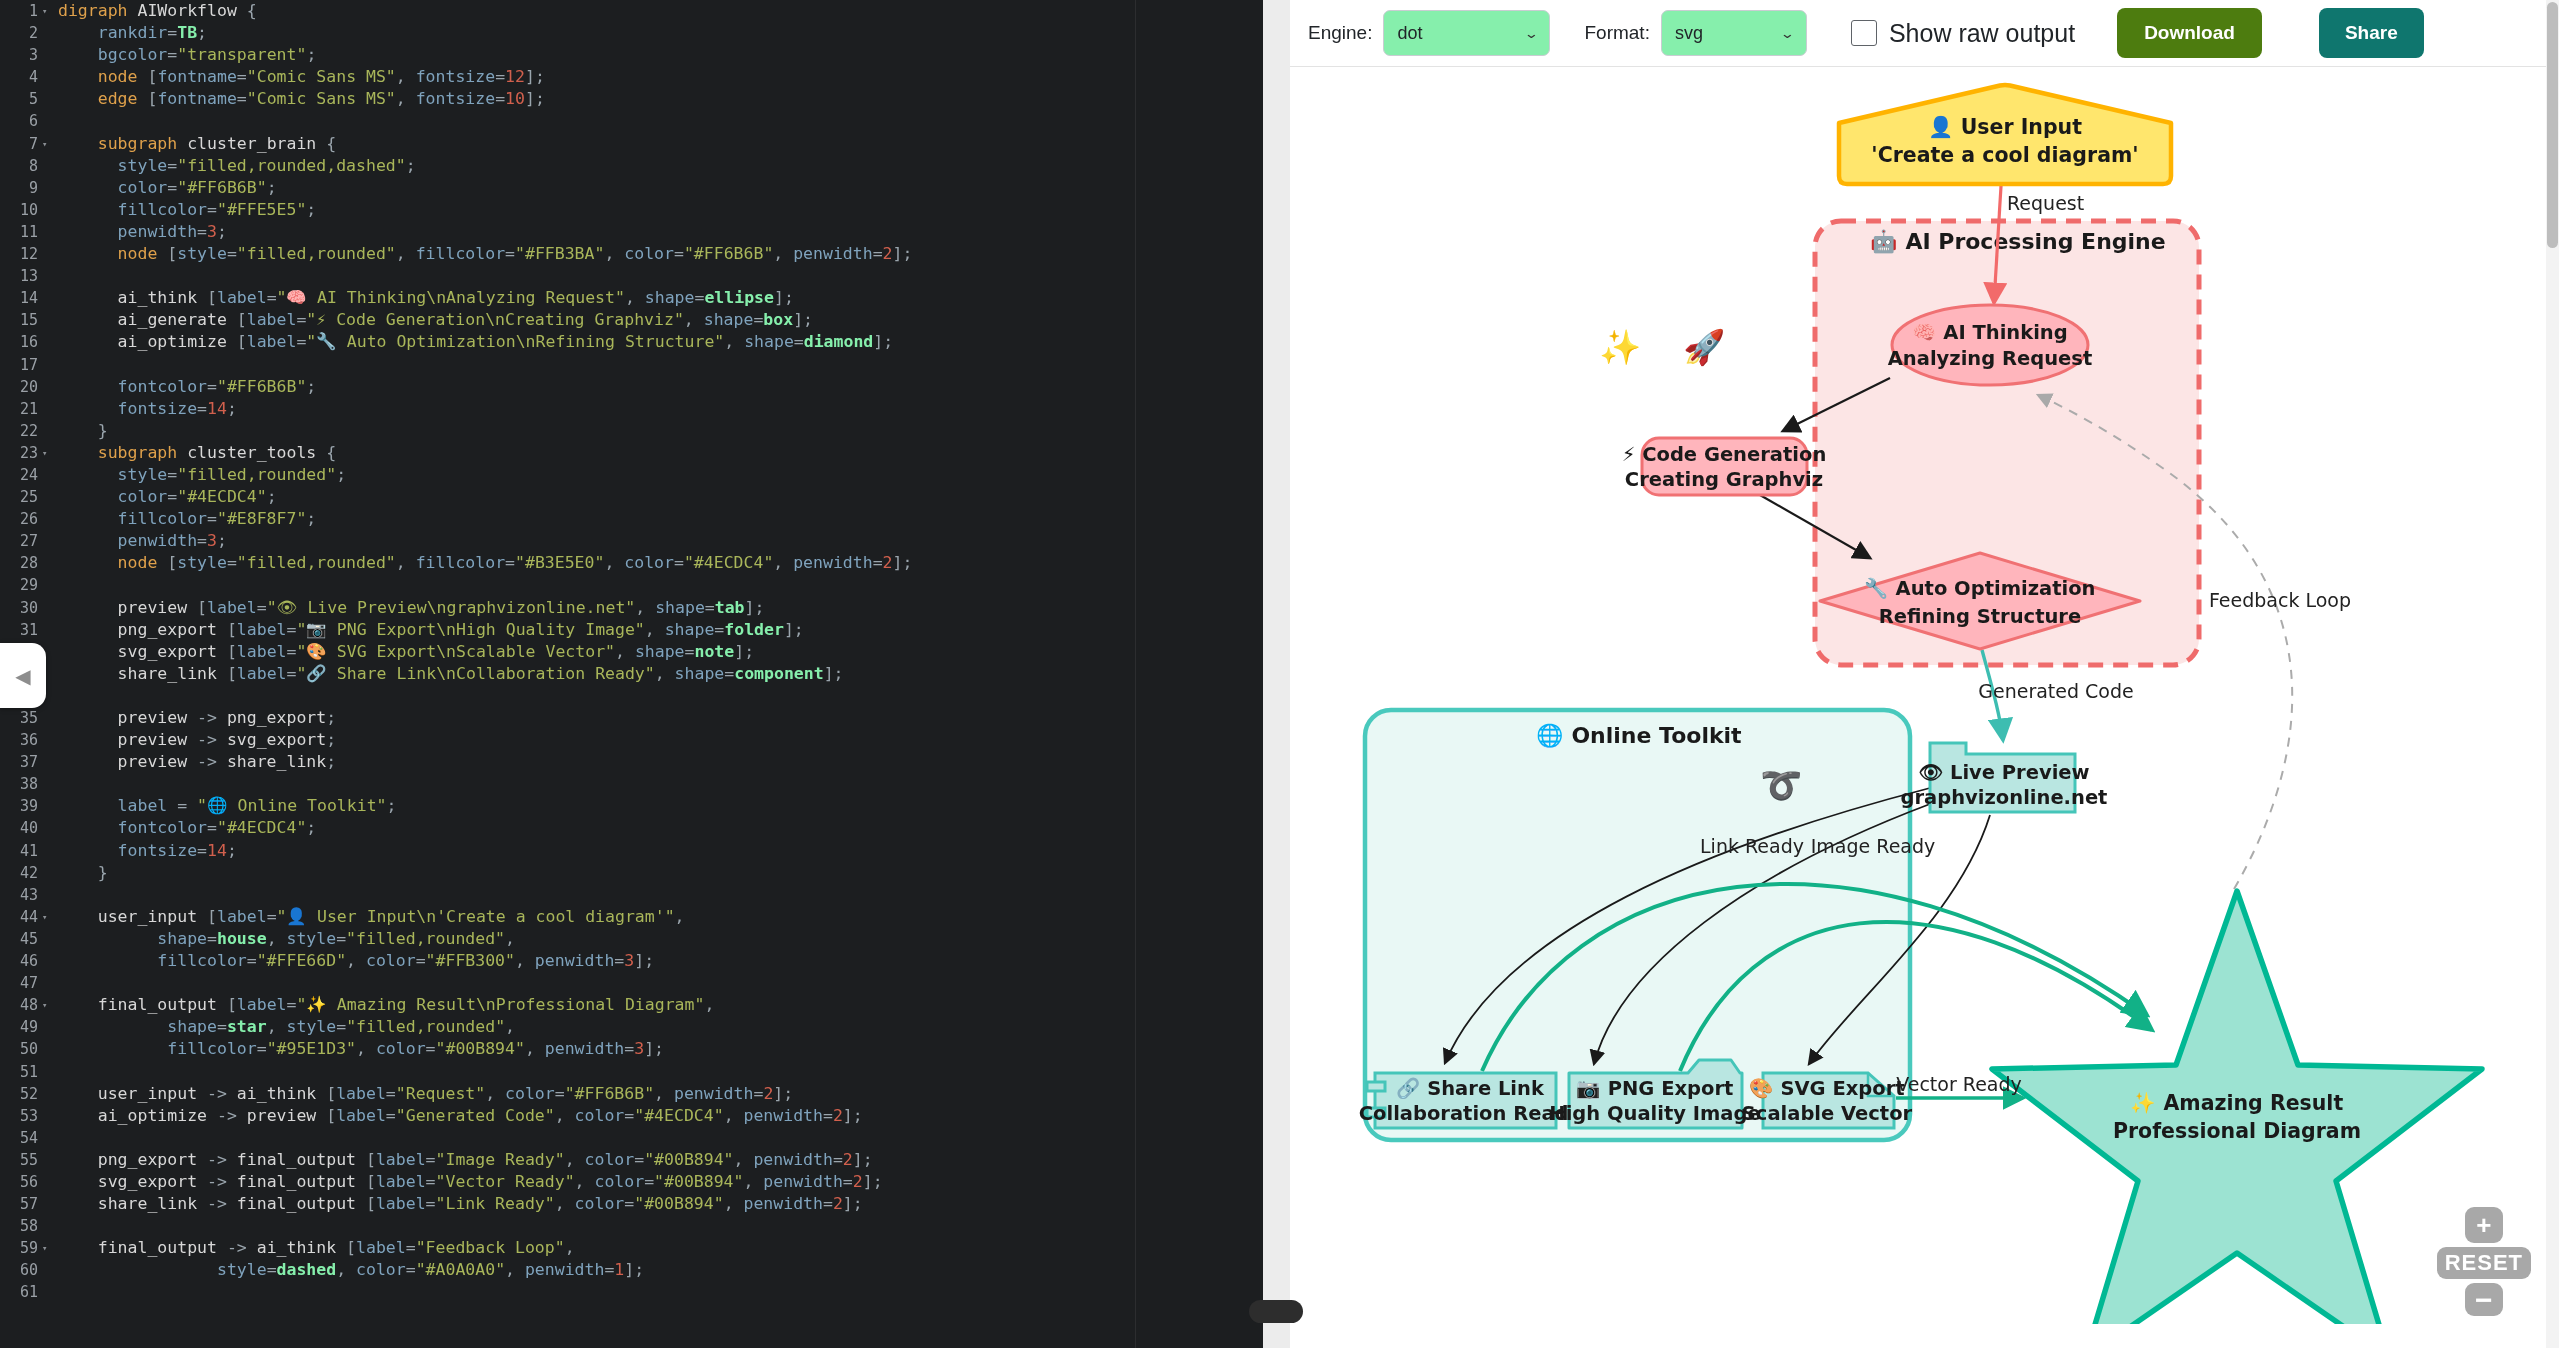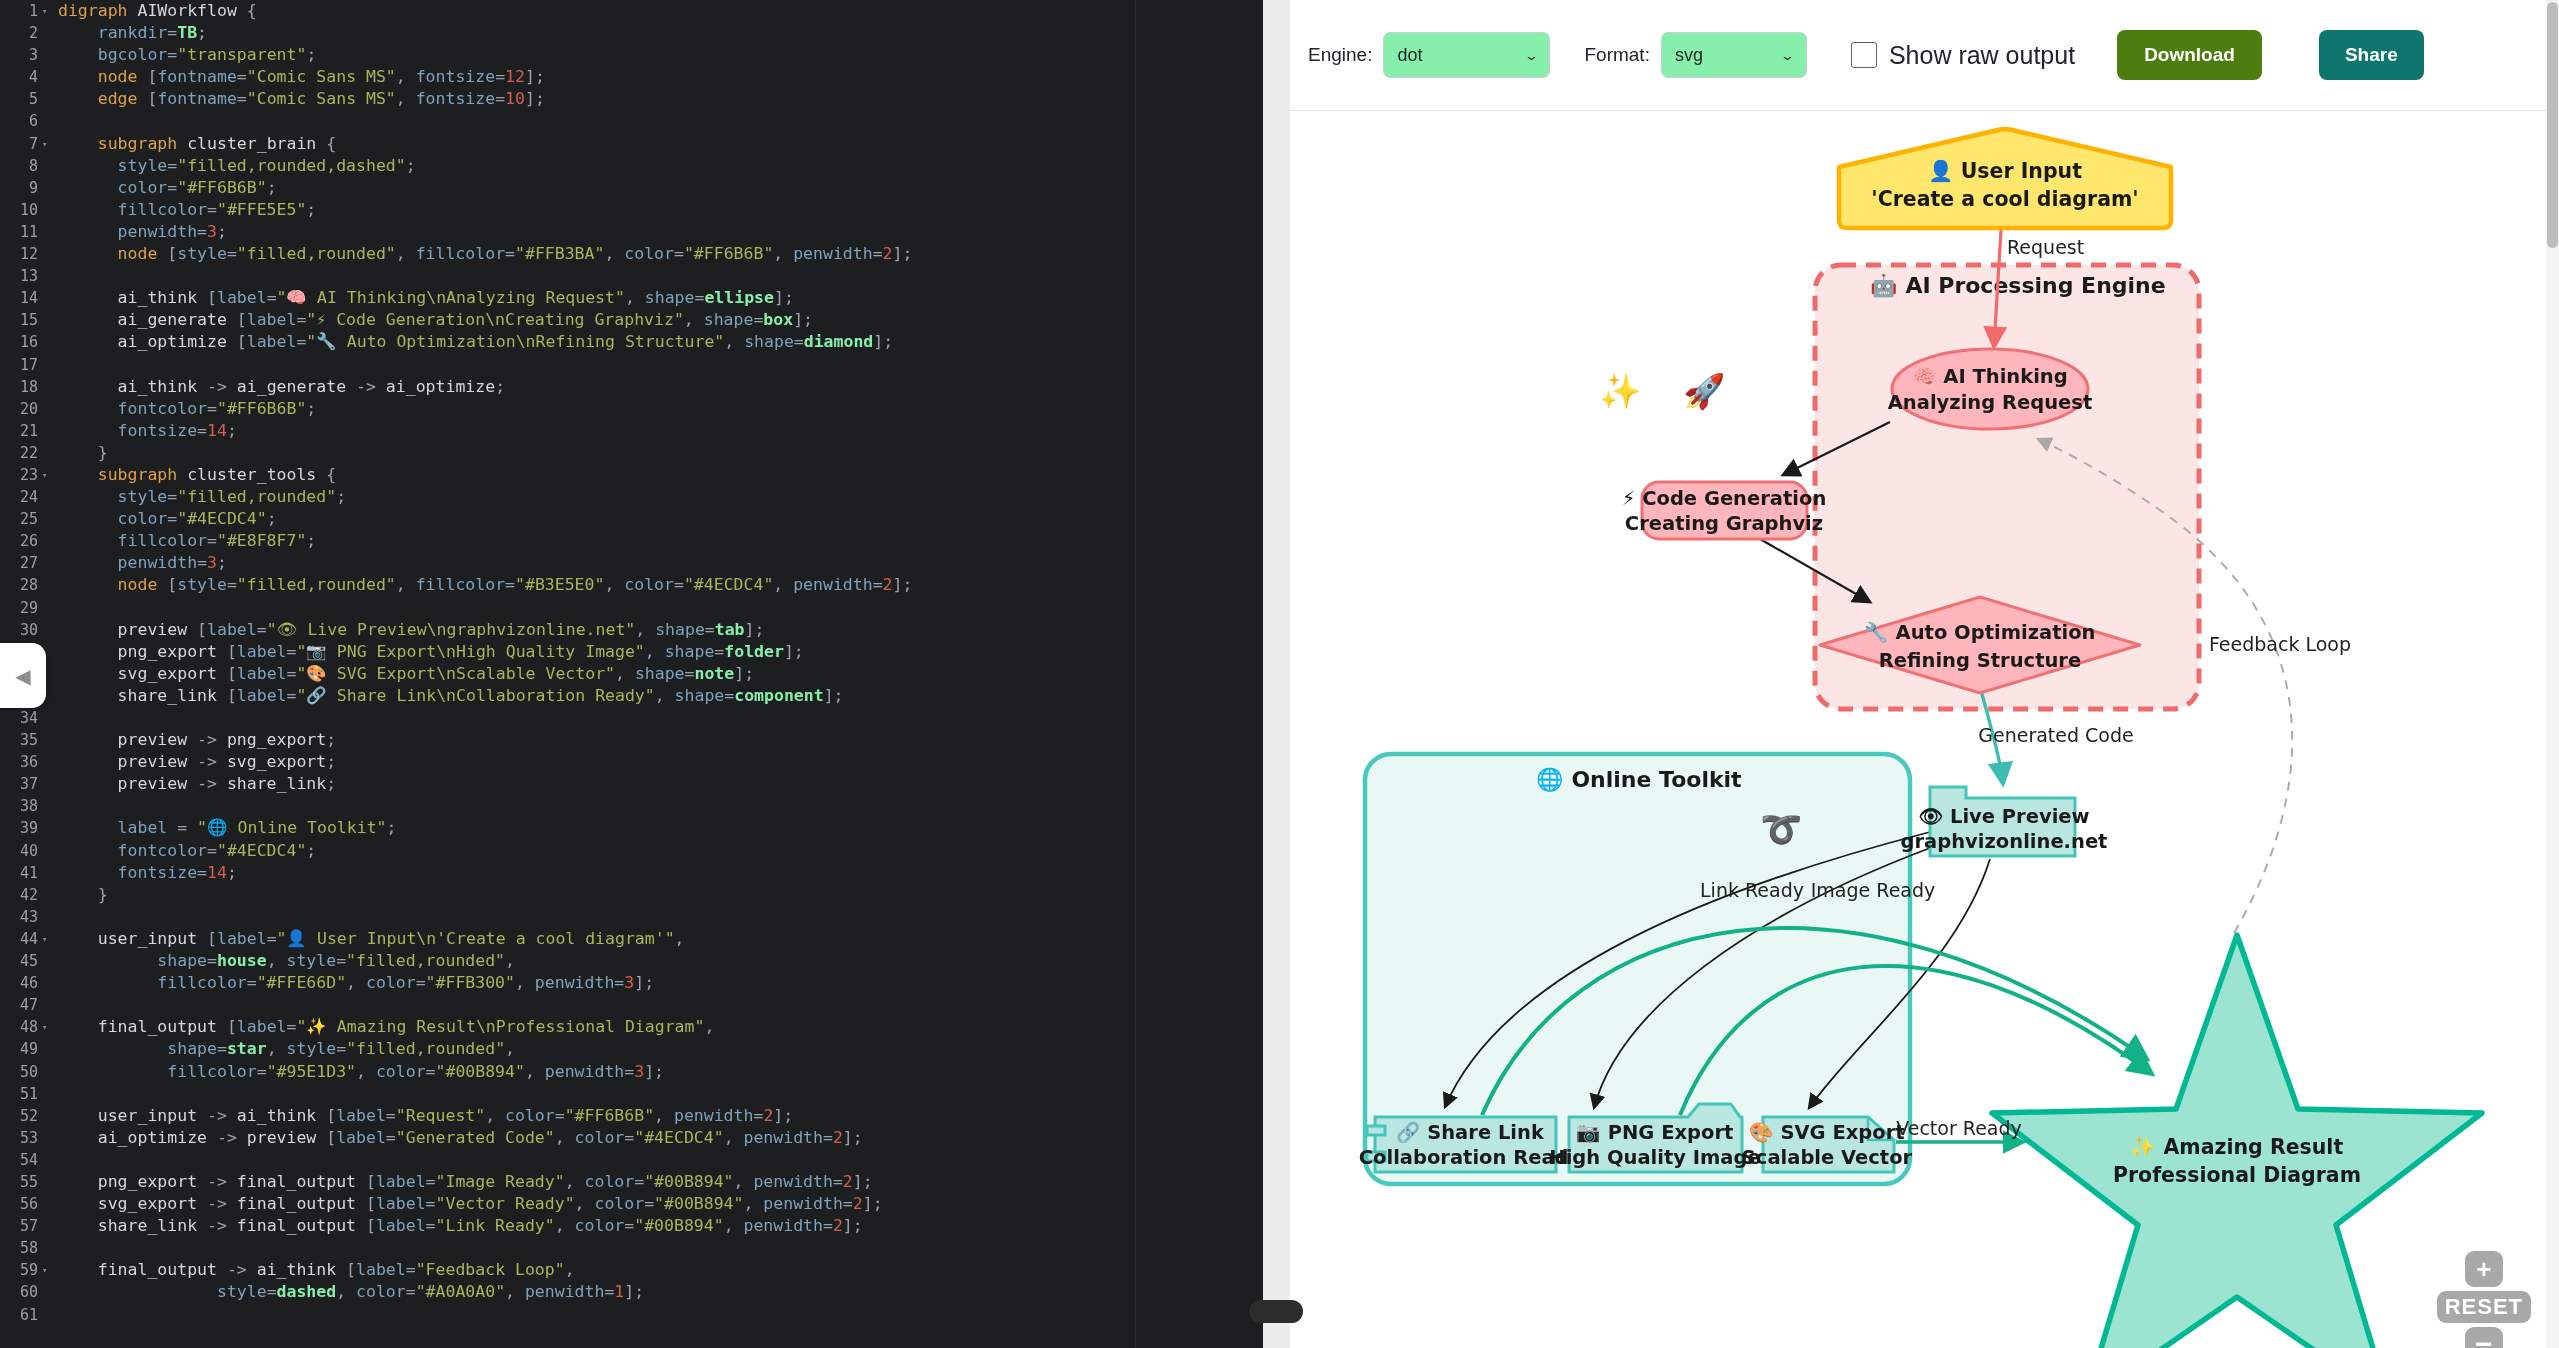--- a/index.html
+++ b/index.html
@@ -32,21 +32,21 @@
                   font-size:20px; cursor:pointer; }
 
   
   #splitter { position:absolute; left:1263px; top:0; width:27px; height:1348px;
               background:#ececec; cursor:col-resize; }
   #splitter-pill { position:absolute; left:1249px; top:1300px; width:54px; height:23px;
                    background:#2d2d2d; border-radius:12px; z-index:7; cursor:col-resize; }
 
   
   #preview { position:absolute; left:1290px; top:0; width:1269px; height:1348px; background:#fff; }
-  #topbar { height:111px; border-bottom:1px solid #e3e3e3; display:flex; align-items:center;
+  #topbar { height:67px; border-bottom:1px solid #e3e3e3; display:flex; align-items:center;
             padding-left:18px; background:#fff; }
   .tb-label { font-size:19px; color:#212529; }
   .tb-select { height:46px; border:1px solid #c9cdd2; border-radius:7px; background:#86efac;
                display:flex; align-items:center; justify-content:space-between;
                padding:0 13px; font-size:18px; color:#212529; margin-left:11px; cursor:pointer; }
   .tb-select .chev { color:#333; font-size:13px; margin-left:24px; transform:scaleX(1.4); }
   #engine-select { width:167px; }
   #format-select { width:146px; margin-right:0; }
   #raw-check { width:26px; height:26px; border:1.5px solid #5f6368; border-radius:3px;
                background:#fff; margin-left:44px; cursor:pointer; }
@@ -94,21 +94,20 @@
       <div class="cl"><span class="ln">8</span><span class="fold"></span><span class="ct">      <span class="tk-at">style</span><span class="tk-pun">=</span><span class="tk-str">"filled,rounded,dashed"</span><span class="tk-pun">;</span></span></div>
       <div class="cl"><span class="ln">9</span><span class="fold"></span><span class="ct">      <span class="tk-at">color</span><span class="tk-pun">=</span><span class="tk-str">"#FF6B6B"</span><span class="tk-pun">;</span></span></div>
       <div class="cl"><span class="ln">10</span><span class="fold"></span><span class="ct">      <span class="tk-at">fillcolor</span><span class="tk-pun">=</span><span class="tk-str">"#FFE5E5"</span><span class="tk-pun">;</span></span></div>
       <div class="cl"><span class="ln">11</span><span class="fold"></span><span class="ct">      <span class="tk-at">penwidth</span><span class="tk-pun">=</span><span class="tk-num">3</span><span class="tk-pun">;</span></span></div>
       <div class="cl"><span class="ln">12</span><span class="fold"></span><span class="ct">      <span class="tk-kw">node</span> <span class="tk-pun">[</span><span class="tk-at">style</span><span class="tk-pun">=</span><span class="tk-str">"filled,rounded"</span><span class="tk-pun">,</span> <span class="tk-at">fillcolor</span><span class="tk-pun">=</span><span class="tk-str">"#FFB3BA"</span><span class="tk-pun">,</span> <span class="tk-at">color</span><span class="tk-pun">=</span><span class="tk-str">"#FF6B6B"</span><span class="tk-pun">,</span> <span class="tk-at">penwidth</span><span class="tk-pun">=</span><span class="tk-num">2</span><span class="tk-pun">]</span><span class="tk-pun">;</span></span></div>
       <div class="cl"><span class="ln">13</span><span class="fold"></span><span class="ct"></span></div>
       <div class="cl"><span class="ln">14</span><span class="fold"></span><span class="ct">      ai_think <span class="tk-pun">[</span><span class="tk-at">label</span><span class="tk-pun">=</span><span class="tk-str">"🧠 AI Thinking\nAnalyzing Request"</span><span class="tk-pun">,</span> <span class="tk-at">shape</span><span class="tk-pun">=</span><span class="tk-val">ellipse</span><span class="tk-pun">]</span><span class="tk-pun">;</span></span></div>
       <div class="cl"><span class="ln">15</span><span class="fold"></span><span class="ct">      ai_generate <span class="tk-pun">[</span><span class="tk-at">label</span><span class="tk-pun">=</span><span class="tk-str">"⚡ Code Generation\nCreating Graphviz"</span><span class="tk-pun">,</span> <span class="tk-at">shape</span><span class="tk-pun">=</span><span class="tk-val">box</span><span class="tk-pun">]</span><span class="tk-pun">;</span></span></div>
       <div class="cl"><span class="ln">16</span><span class="fold"></span><span class="ct">      ai_optimize <span class="tk-pun">[</span><span class="tk-at">label</span><span class="tk-pun">=</span><span class="tk-str">"🔧 Auto Optimization\nRefining Structure"</span><span class="tk-pun">,</span> <span class="tk-at">shape</span><span class="tk-pun">=</span><span class="tk-val">diamond</span><span class="tk-pun">]</span><span class="tk-pun">;</span></span></div>
       <div class="cl"><span class="ln">17</span><span class="fold"></span><span class="ct"></span></div>
-      <div class="cl"><span class="ln">18</span><span class="fold"></span><span class="ct">      ai_think <span class="tk-pun">-&gt;</span> ai_generate <span class="tk-pun">-&gt;</span> ai_optimize<span class="tk-pun">;</span></span></div>
       <div class="cl"><span class="ln">20</span><span class="fold"></span><span class="ct">      <span class="tk-at">fontcolor</span><span class="tk-pun">=</span><span class="tk-str">"#FF6B6B"</span><span class="tk-pun">;</span></span></div>
       <div class="cl"><span class="ln">21</span><span class="fold"></span><span class="ct">      <span class="tk-at">fontsize</span><span class="tk-pun">=</span><span class="tk-num">14</span><span class="tk-pun">;</span></span></div>
       <div class="cl"><span class="ln">22</span><span class="fold"></span><span class="ct">    <span class="tk-pun">}</span></span></div>
       <div class="cl"><span class="ln">23</span><span class="fold">▾</span><span class="ct">    <span class="tk-kw">subgraph</span> cluster_tools <span class="tk-pun">{</span></span></div>
       <div class="cl"><span class="ln">24</span><span class="fold"></span><span class="ct">      <span class="tk-at">style</span><span class="tk-pun">=</span><span class="tk-str">"filled,rounded"</span><span class="tk-pun">;</span></span></div>
       <div class="cl"><span class="ln">25</span><span class="fold"></span><span class="ct">      <span class="tk-at">color</span><span class="tk-pun">=</span><span class="tk-str">"#4ECDC4"</span><span class="tk-pun">;</span></span></div>
       <div class="cl"><span class="ln">26</span><span class="fold"></span><span class="ct">      <span class="tk-at">fillcolor</span><span class="tk-pun">=</span><span class="tk-str">"#E8F8F7"</span><span class="tk-pun">;</span></span></div>
       <div class="cl"><span class="ln">27</span><span class="fold"></span><span class="ct">      <span class="tk-at">penwidth</span><span class="tk-pun">=</span><span class="tk-num">3</span><span class="tk-pun">;</span></span></div>
       <div class="cl"><span class="ln">28</span><span class="fold"></span><span class="ct">      <span class="tk-kw">node</span> <span class="tk-pun">[</span><span class="tk-at">style</span><span class="tk-pun">=</span><span class="tk-str">"filled,rounded"</span><span class="tk-pun">,</span> <span class="tk-at">fillcolor</span><span class="tk-pun">=</span><span class="tk-str">"#B3E5E0"</span><span class="tk-pun">,</span> <span class="tk-at">color</span><span class="tk-pun">=</span><span class="tk-str">"#4ECDC4"</span><span class="tk-pun">,</span> <span class="tk-at">penwidth</span><span class="tk-pun">=</span><span class="tk-num">2</span><span class="tk-pun">]</span><span class="tk-pun">;</span></span></div>
       <div class="cl"><span class="ln">29</span><span class="fold"></span><span class="ct"></span></div>

